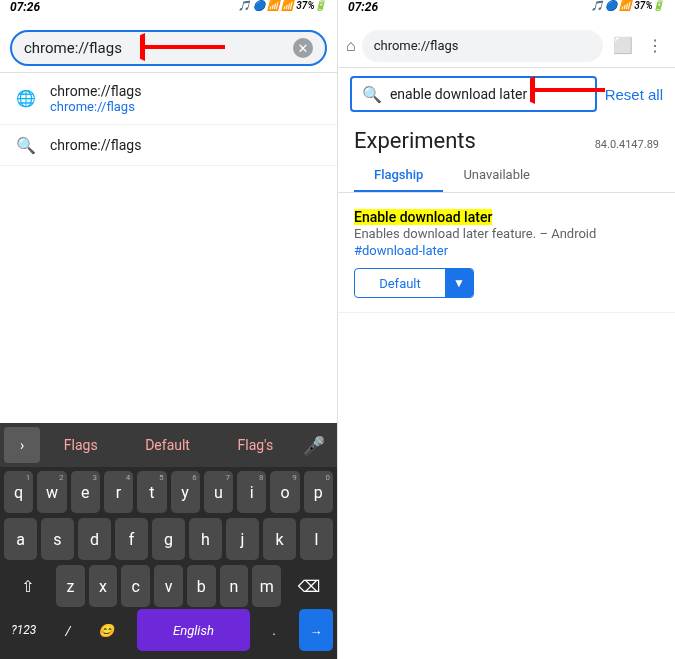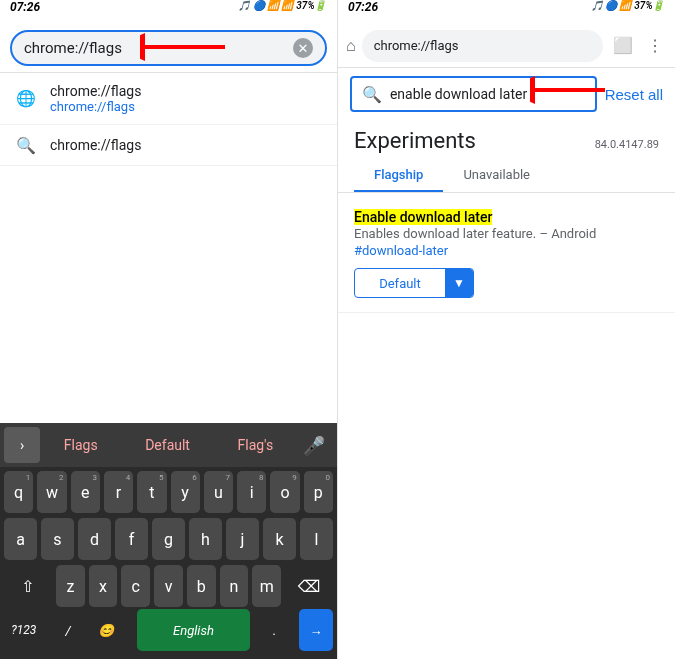--- a/index.html
+++ b/index.html
@@ -511,21 +511,21 @@
         <div class="kbd-key">n</div>
         <div class="kbd-key">m</div>
         <div class="kbd-key kbd-key-dark kbd-key-wide">⌫</div>
       </div>
     </div>
 
     <div class="kbd-bottom-row">
       <div class="kbd-key-sym" style="flex:1.4; font-size:12px;">?123</div>
       <div class="kbd-key-sym" style="flex:0.6;">/</div>
       <div class="kbd-key-sym" style="flex:1;">😊</div>
-      <div class="kbd-key-sym" style="flex:4; background:#15803d; font-size:13px;">English</div>
+      <div class="kbd-key-sym" style="flex:4; background:#6d28d9; font-size:13px;">English</div>
       <div class="kbd-key-sym" style="flex:0.6;">.</div>
       <div class="kbd-key-sym" style="flex:1.2; background:#1a73e8; color:#fff;">→</div>
     </div>
   </div>
 </div>
 
 <div class="right-panel">
 
   <div class="status-bar">
     <span class="status-bar-time">07:26</span>

